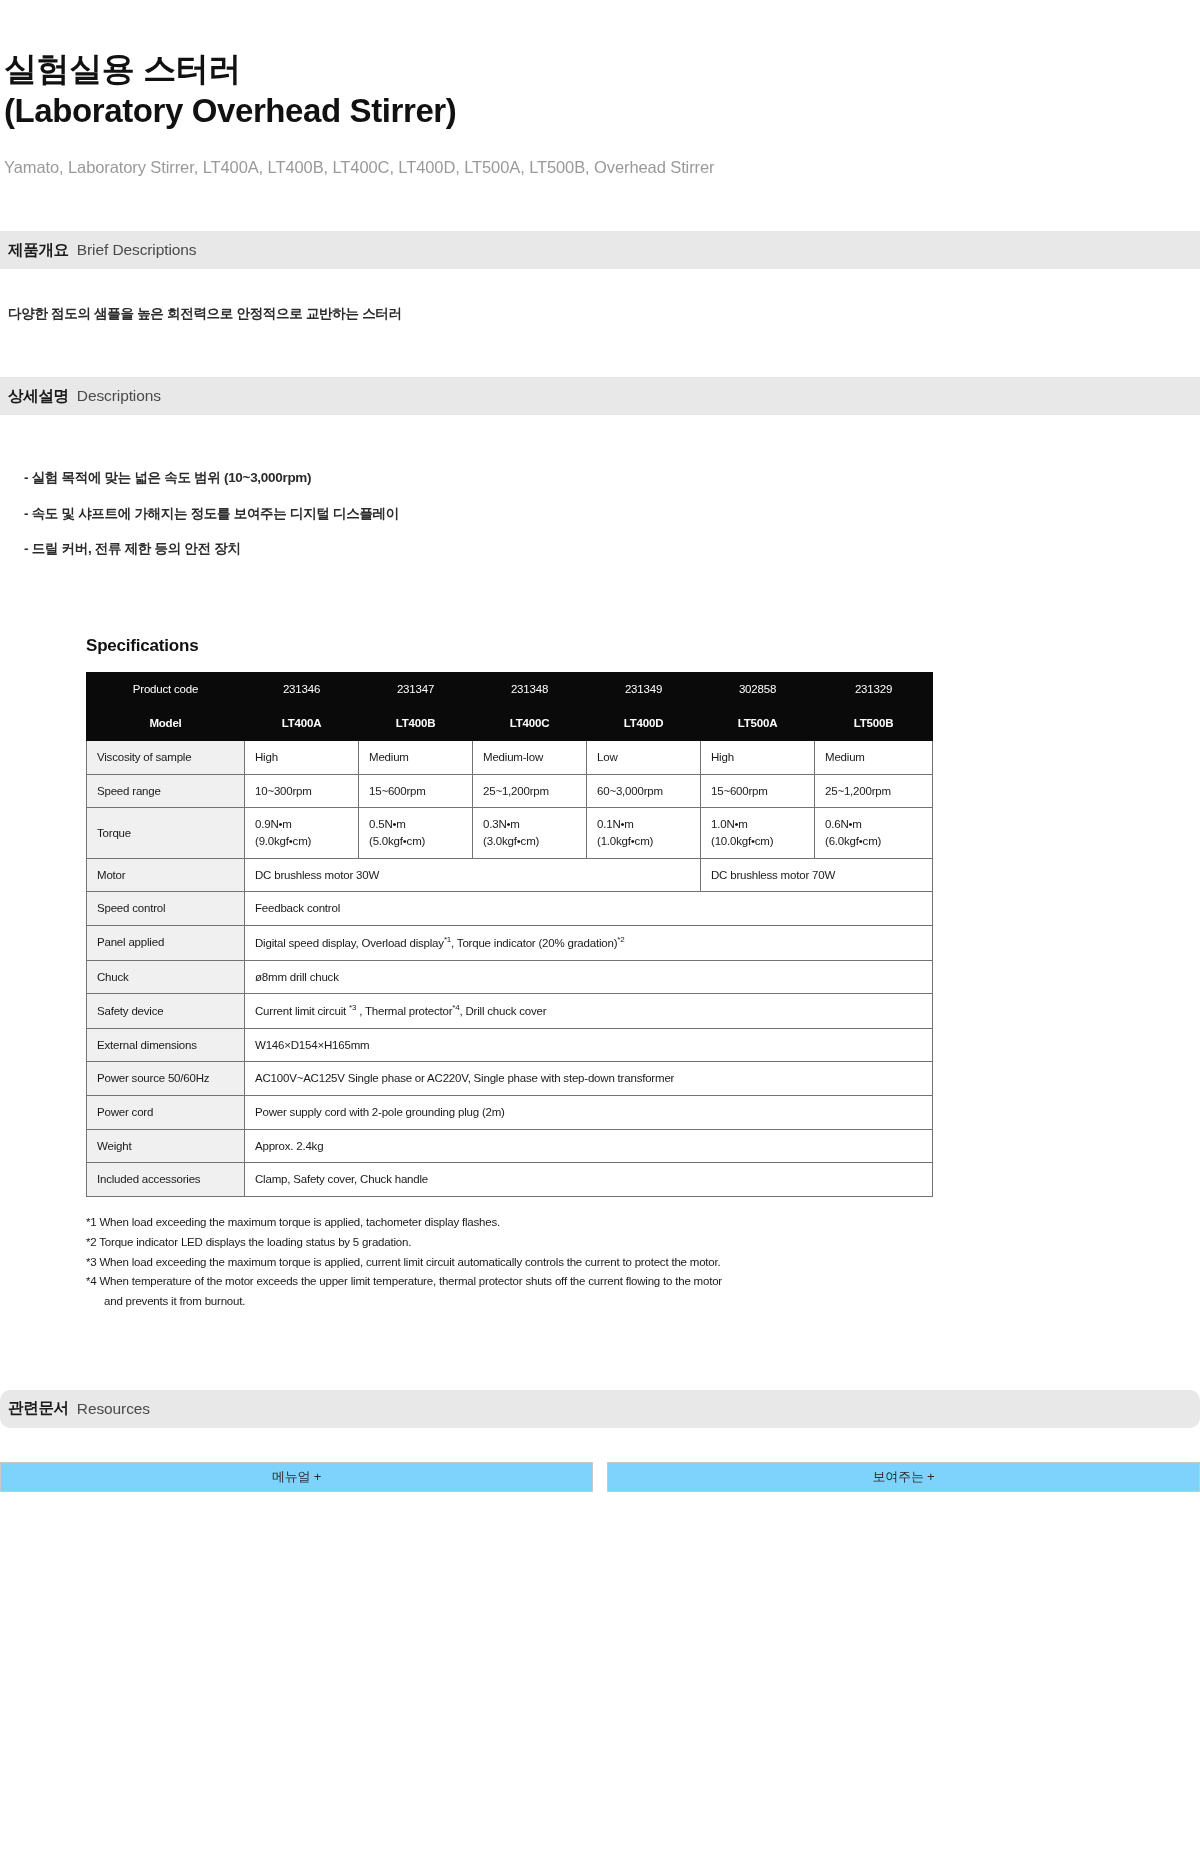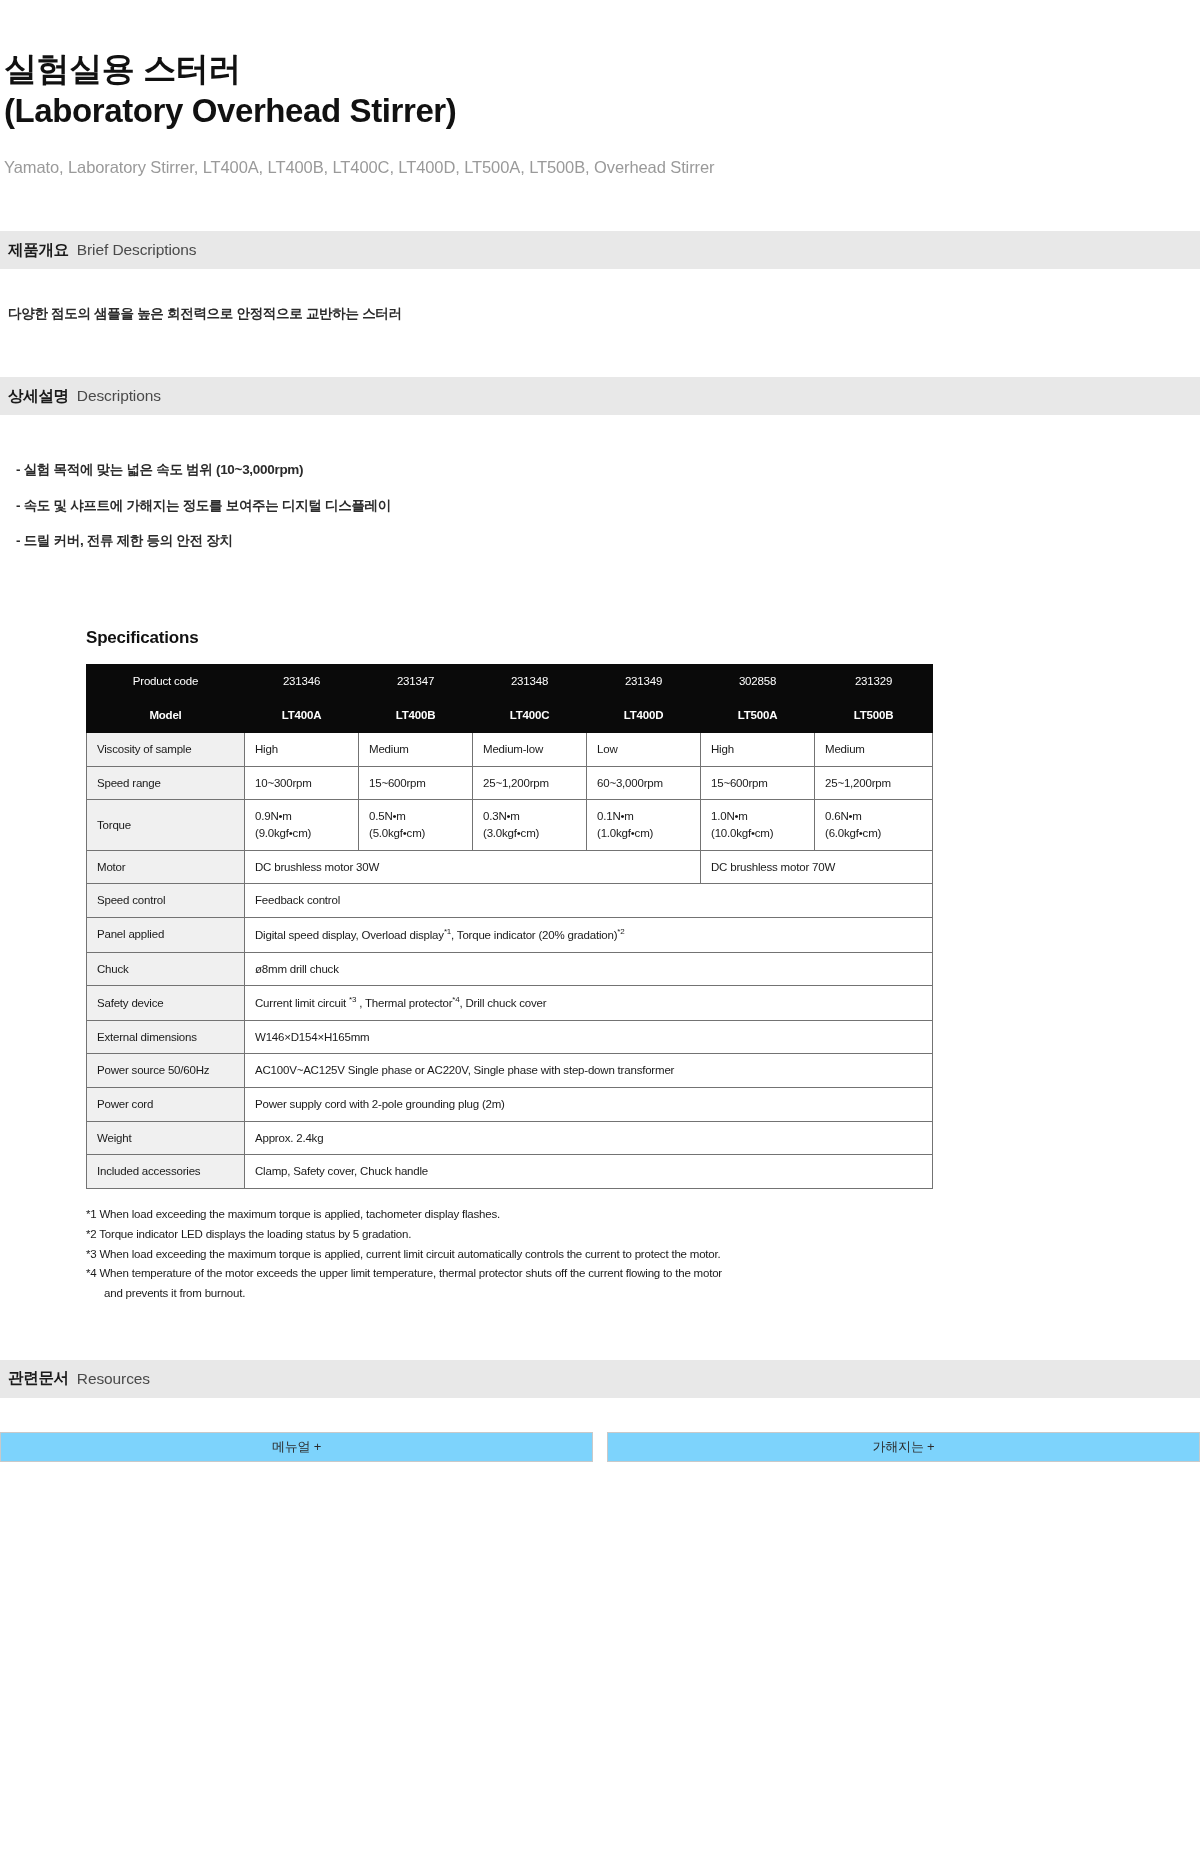--- a/index.html
+++ b/index.html
@@ -63,21 +63,21 @@
   
   .body-copy {
     padding: 36px 0 0 8px;
     font-size: 13.5px;
     color: #2b2b2b;
     font-weight: bold;
     letter-spacing: -0.3px;
   }
   .bullet-list {
     padding: 40px 0 0 8px;
-    margin: 8px;
+    margin: 16px;
     list-style: none;
   }
   .bullet-list li {
     font-size: 13.5px;
     color: #2b2b2b;
     font-weight: bold;
     letter-spacing: -0.3px;
     line-height: 1.0;
     margin-bottom: 22px;
   }
@@ -134,21 +134,21 @@
   .footnotes {
     padding: 16px 0 0 86px;
     font-size: 11.5px;
     color: #1a1a1a;
     letter-spacing: -0.2px;
     line-height: 1.72;
   }
   .footnotes div.indent { padding-left: 18px; }
 
   
-  .res-bar { margin-top: 56px; }
+  .res-bar { margin-top: 78px; border-radius: 10px; }
   .res-buttons {
     display: flex;
     gap: 14px;
     padding: 34px 0 0 0;
   }
   .res-btn {
     flex: 1;
     height: 30px;
     border: 1px solid #c9c9c9;
     background: #7dd3fc;
@@ -304,16 +304,16 @@
     <div>*4 When temperature of the motor exceeds the upper limit temperature, thermal protector shuts off the current flowing to the motor</div>
     <div class="indent">and prevents it from burnout.</div>
   </div>
 
   <div class="section-bar res-bar">
     <span class="ko">관련문서</span>
     <span class="en">Resources</span>
   </div>
   <div class="res-buttons">
     <button class="res-btn">메뉴얼 +</button>
-    <button class="res-btn">가해지는 +</button>
+    <button class="res-btn">보여주는 +</button>
   </div>
 
 </div>
 
 </body></html>

